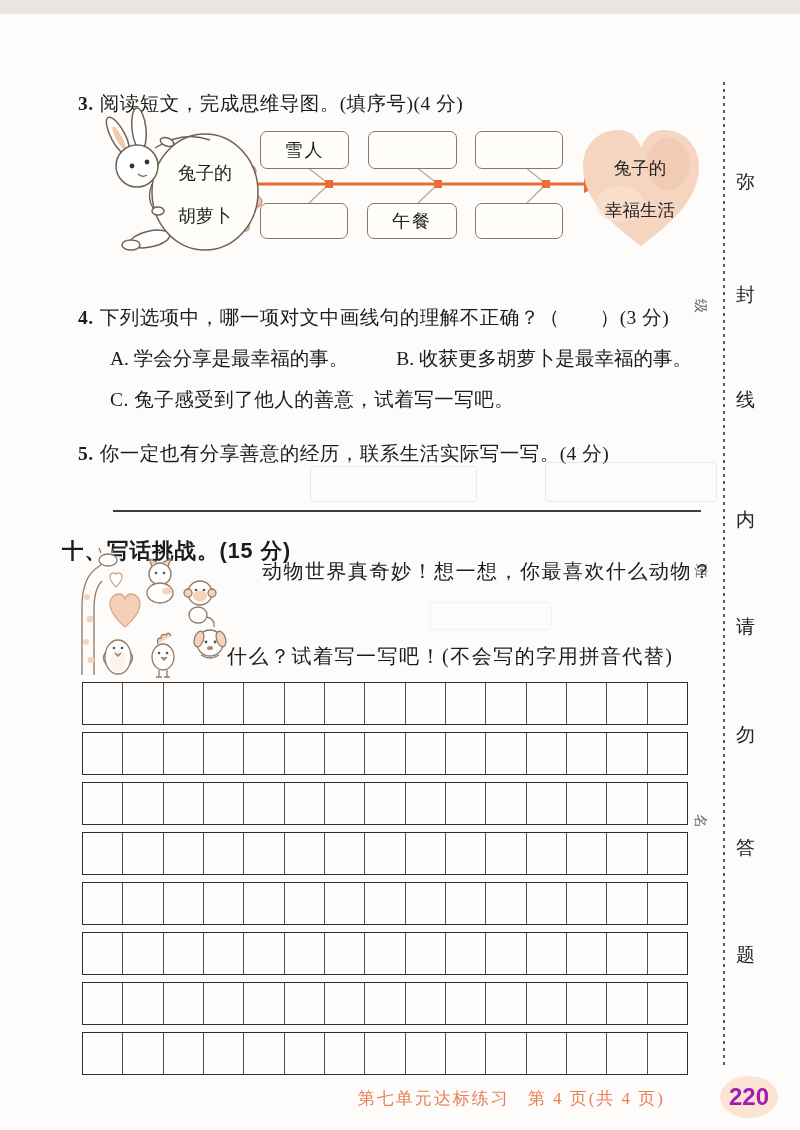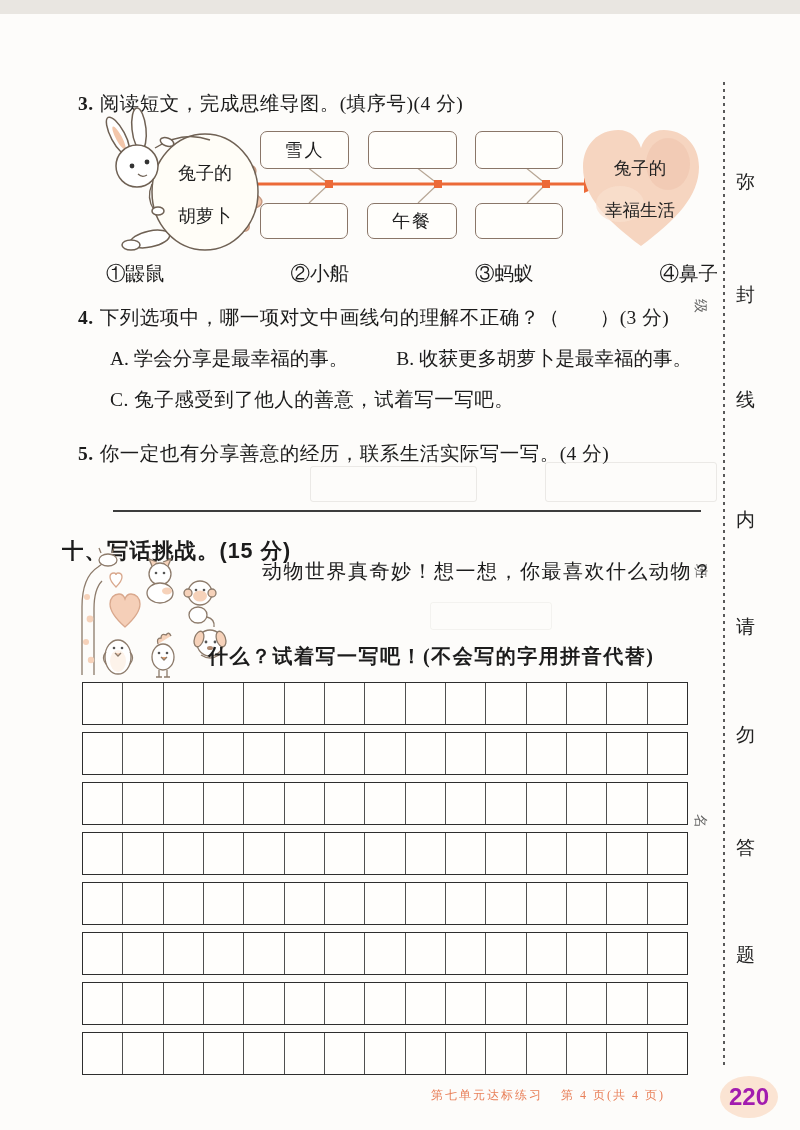--- a/index.html
+++ b/index.html
@@ -32,21 +32,21 @@
   .grid-cell{flex:1;border-right:1px solid #4f4f4f;}
   .grid-cell:last-child{border-right:none;}
   
   .seal-line{
     width:2px;
     background-image:repeating-linear-gradient(to bottom,#5a5a5a 0 3px,transparent 3px 7px);
   }
   .seal-char{position:absolute;left:736px;font-size:19px;color:#222;}
   .seal-mark{position:absolute;left:693px;font-size:14px;color:#3c3c3c;opacity:.8;transform:rotate(90deg);}
   
-  .footer-text{font-size:12px;letter-spacing:2px;white-space:nowrap;}
+  .footer-text{font-size:17px;letter-spacing:2px;white-space:nowrap;}
   .page-badge{
     width:58px;height:42px;border-radius:50%;background:#fbe4d3;
     display:flex;align-items:center;justify-content:center;
     font-family:"Liberation Sans","DejaVu Sans",sans-serif;font-weight:bold;font-size:24px;color:#a21caf;
   }
   .bleed{position:absolute;border:1px solid #c9c5bf;opacity:.35;border-radius:3px;}
 </style>
 </head>
 <body>
 
@@ -112,26 +112,20 @@
     </svg>
     
     <div class="mm-box" style="left:260px;top:117px;width:87px;height:36px;">雪人</div>
     <div class="mm-box" style="left:368px;top:117px;width:87px;height:36px;"></div>
     <div class="mm-box" style="left:475px;top:117px;width:86px;height:36px;"></div>
     <div class="mm-box" style="left:260px;top:189px;width:86px;height:34px;"></div>
     <div class="mm-box" style="left:367px;top:189px;width:88px;height:34px;">午餐</div>
     <div class="mm-box" style="left:475px;top:189px;width:86px;height:34px;"></div>
   </div>
 
-  <div class="abs opt-row" style="left:106px;top:246px;">
-    <span>①鼹鼠</span>
-    <span>②小船</span>
-    <span>③蚂蚁</span>
-    <span>④鼻子</span>
-  </div>
 
   <div class="abs qline" style="left:78px;top:290px;">
     <span class="qnum">4.</span><span>下列选项中，哪一项对文中画线句的理解不正确？（　　）(3 分)</span>
   </div>
   <div class="abs ab-row" style="left:110px;top:331px;">
     <span>A. 学会分享是最幸福的事。</span>
     <span>B. 收获更多胡萝卜是最幸福的事。</span>
   </div>
   <div class="abs qline" style="left:110px;top:372px;">C. 兔子感受到了他人的善意，试着写一写吧。</div>
 
@@ -198,21 +192,21 @@
         <path d="M90,97 q-2,-6 3,-6 q0,-5 5,-3 q3,-4 5,1" fill="#f6d2ba"></path>
         <circle cx="91" cy="106" r="1.3" fill="#555" stroke="none"></circle>
         <circle cx="99" cy="106" r="1.3" fill="#555" stroke="none"></circle>
         <path d="M93,110 l3,3 l3,-3" fill="#e8a677"></path>
         <path d="M91,123 l0,7 m-3,0 l6,0 M99,123 l0,7 m-3,0 l6,0"></path>
       </g>
     </svg>
   </div>
 
   <div class="abs prompt-line" style="left:262px;top:544px;">动物世界真奇妙！想一想，你最喜欢什么动物？</div>
-  <div class="abs prompt-line" style="left:208px;top:629px;font-weight:bold;">什么？试着写一写吧！(不会写的字用拼音代替)</div>
+  <div class="abs prompt-line" style="left:227px;top:629px;">什么？试着写一写吧！(不会写的字用拼音代替)</div>
 
   <div id="writing-grid" class="abs" style="left:82px;top:668px;width:606px;">
       <div class="grid-row">
         <div class="grid-cell"></div>
         <div class="grid-cell"></div>
         <div class="grid-cell"></div>
         <div class="grid-cell"></div>
         <div class="grid-cell"></div>
         <div class="grid-cell"></div>
         <div class="grid-cell"></div>

